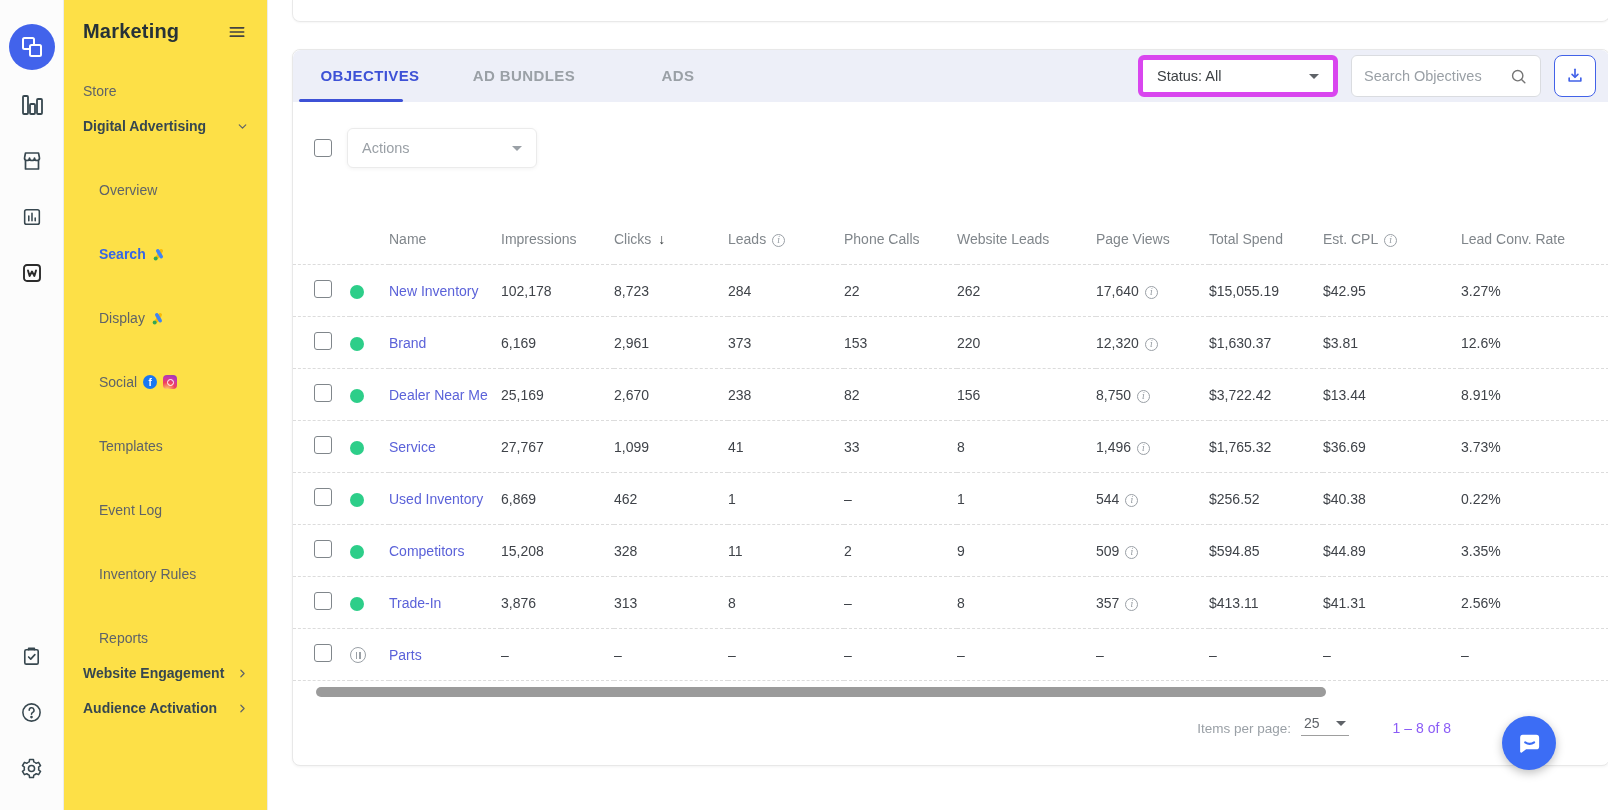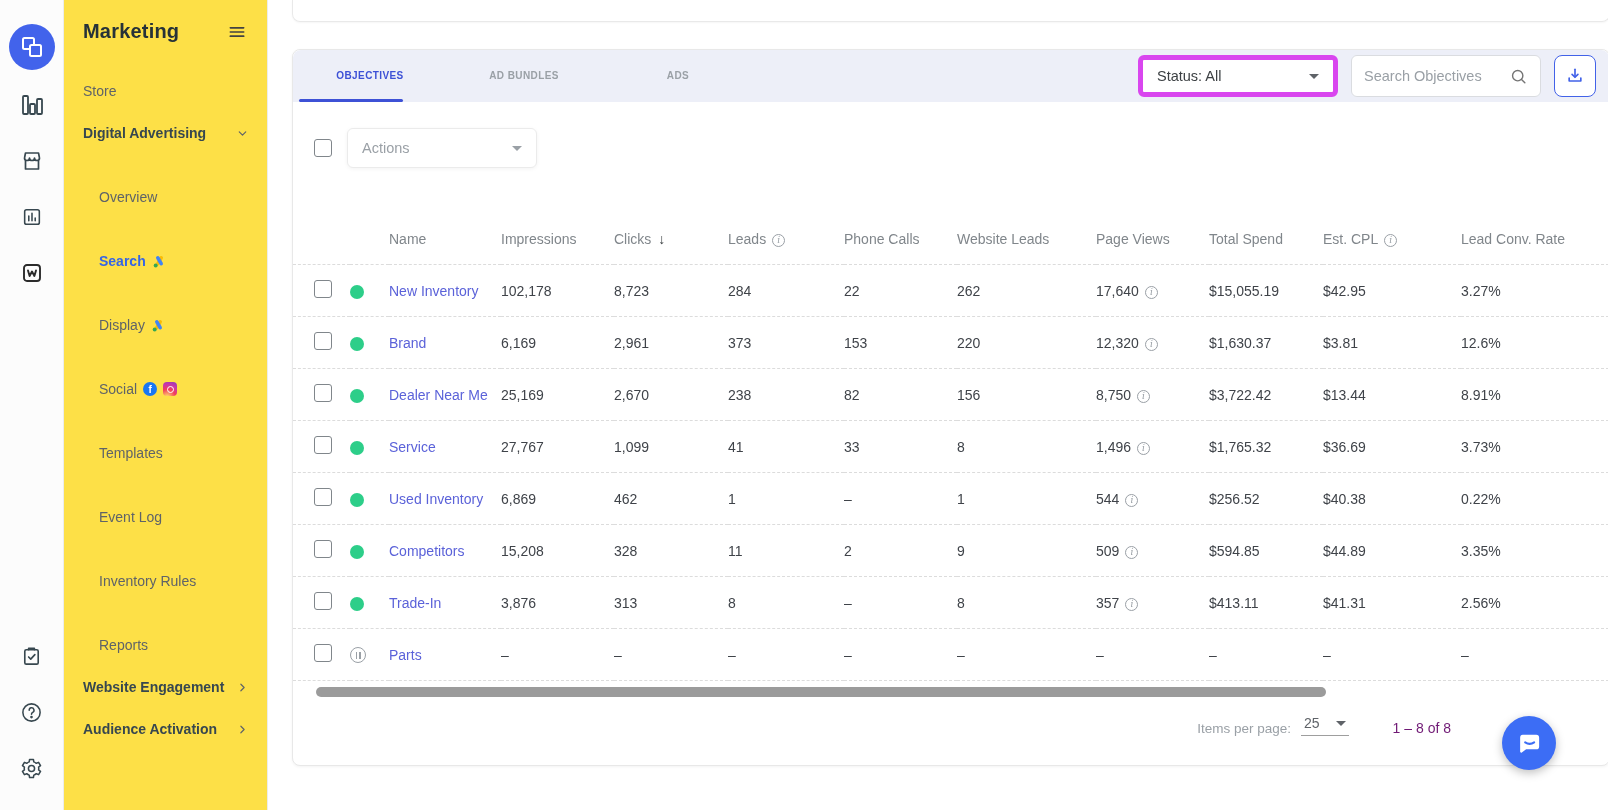--- a/index.html
+++ b/index.html
@@ -25,42 +25,42 @@
   .rail-spacer{flex:1;}
 
   
   .sidebar{width:204px;flex:none;background:#fde047;border-right:1px solid #ececec;overflow:hidden;}
   .sidebar-header{display:flex;align-items:center;justify-content:space-between;padding:20px 20px 0 19px;}
   .sidebar-title{font-size:20px;font-weight:700;color:#263238;letter-spacing:.2px;}
   .hamburger{cursor:pointer;display:flex;}
   nav{margin-top:24px;}
   .nav-item{display:flex;align-items:center;gap:6px;padding:8px 18px 8px 19px;
     font-size:14px;color:#5f6368;cursor:pointer;white-space:nowrap;margin-top:32px;}
-  .nav-item.group{font-weight:700;color:#37474f;margin-top:10px;}
+  .nav-item.group{font-weight:700;color:#37474f;margin-top:3px;}
   .nav-item.group .nav-label{flex:1;}
   .nav-item.sub{padding-left:35px;}
   .nav-item.active .nav-label{color:var(--sidebar-active-blue);font-weight:700;}
   .mini-ic{flex:none;}
   .fb-ic{width:14px;height:14px;border-radius:50%;background:#1877F2;color:#fff;font-size:10px;
     font-weight:700;display:inline-flex;align-items:center;justify-content:center;flex:none;}
   .ig-ic{width:14px;height:14px;border-radius:4px;display:inline-flex;align-items:center;justify-content:center;flex:none;
     background:radial-gradient(circle at 30% 110%,#fdc468 10%,#f23e5c 45%,#c837ab 70%,#8a3ab9 100%);}
   .ig-ic span{width:7px;height:7px;border:1.4px solid #fff;border-radius:50%;display:block;}
 
   
   .main{flex:1;position:relative;background:#fff;padding:0 48px 0 24px;}
   .partial-card{height:22px;border:1px solid #e9e9e9;border-top:none;border-radius:0 0 8px 8px;
     box-shadow:0 1px 2px rgba(0,0,0,.04);}
   .card{margin-top:27px;height:717px;border:1px solid #e8e8e8;border-radius:8px;background:#fff;
     box-shadow:0 1px 3px rgba(0,0,0,.05);overflow:hidden;position:relative;}
 
   
   .tabbar{height:52px;background:var(--tabbar-bg);display:flex;align-items:center;border-radius:8px 8px 0 0;}
   .tab-list{display:flex;height:100%;}
-  .tab{width:154px;text-align:center;font-size:10px;font-weight:700;letter-spacing:.4px;
+  .tab{width:154px;text-align:center;font-size:15px;font-weight:700;letter-spacing:.4px;
     color:#9aa0a6;line-height:52px;position:relative;cursor:pointer;}
   .tab.active{color:var(--accent-blue);}
   .tab.active::after{content:'';position:absolute;left:6px;right:44px;bottom:0;height:3px;
     background:var(--accent-blue);border-radius:2px;}
   .filters{margin-left:auto;display:flex;align-items:center;gap:13px;padding-right:13px;}
   .select{height:42px;background:#fff;border:5px solid #d946ef;border-radius:6px;display:flex;
     align-items:center;justify-content:space-between;padding:0 14px;font-size:14.5px;color:#3c4043;cursor:pointer;}
   .status-select{width:200px;}
   .caret{width:0;height:0;border-left:5px solid transparent;border-right:5px solid transparent;
     border-top:5.5px solid #5f6368;display:inline-block;}
@@ -100,21 +100,21 @@
     color:#9aa0a6;font-size:9px;line-height:11px;text-align:center;margin-left:6px;
     font-family:"DejaVu Serif",serif;font-style:italic;vertical-align:1px;cursor:pointer;}
   .hscroll-track{margin:6px 0 0 23px;width:1010px;height:10px;border-radius:6px;cursor:pointer;}
   .hscroll-thumb{width:100%;height:10px;background:#9b9b9b;border-radius:6px;}
 
   
   .pagination{display:flex;align-items:flex-end;justify-content:flex-end;margin-top:18px;
     padding-right:86px;color:#9aa0a6;font-size:13.5px;}
   .page-size{display:inline-flex;align-items:center;gap:16px;border-bottom:1px solid #9e9e9e;
     padding:0 3px 4px 3px;margin-left:10px;color:#5f6368;font-size:14px;cursor:pointer;}
-  .range{margin-left:44px;color:#701a75;font-size:14px;}
+  .range{margin-left:44px;color:#8b5cf6;font-size:14px;}
   .page-prev{margin-left:52px;display:inline-flex;cursor:pointer;}
 
   
   .chat-fab{position:fixed;left:1502px;top:716px;width:54px;height:54px;border-radius:50%;
     background:var(--fab-blue);border:none;display:flex;align-items:center;justify-content:center;
     box-shadow:0 3px 10px rgba(0,0,0,.25);cursor:pointer;z-index:10;}
 </style>
 </head>
 <body>
 

